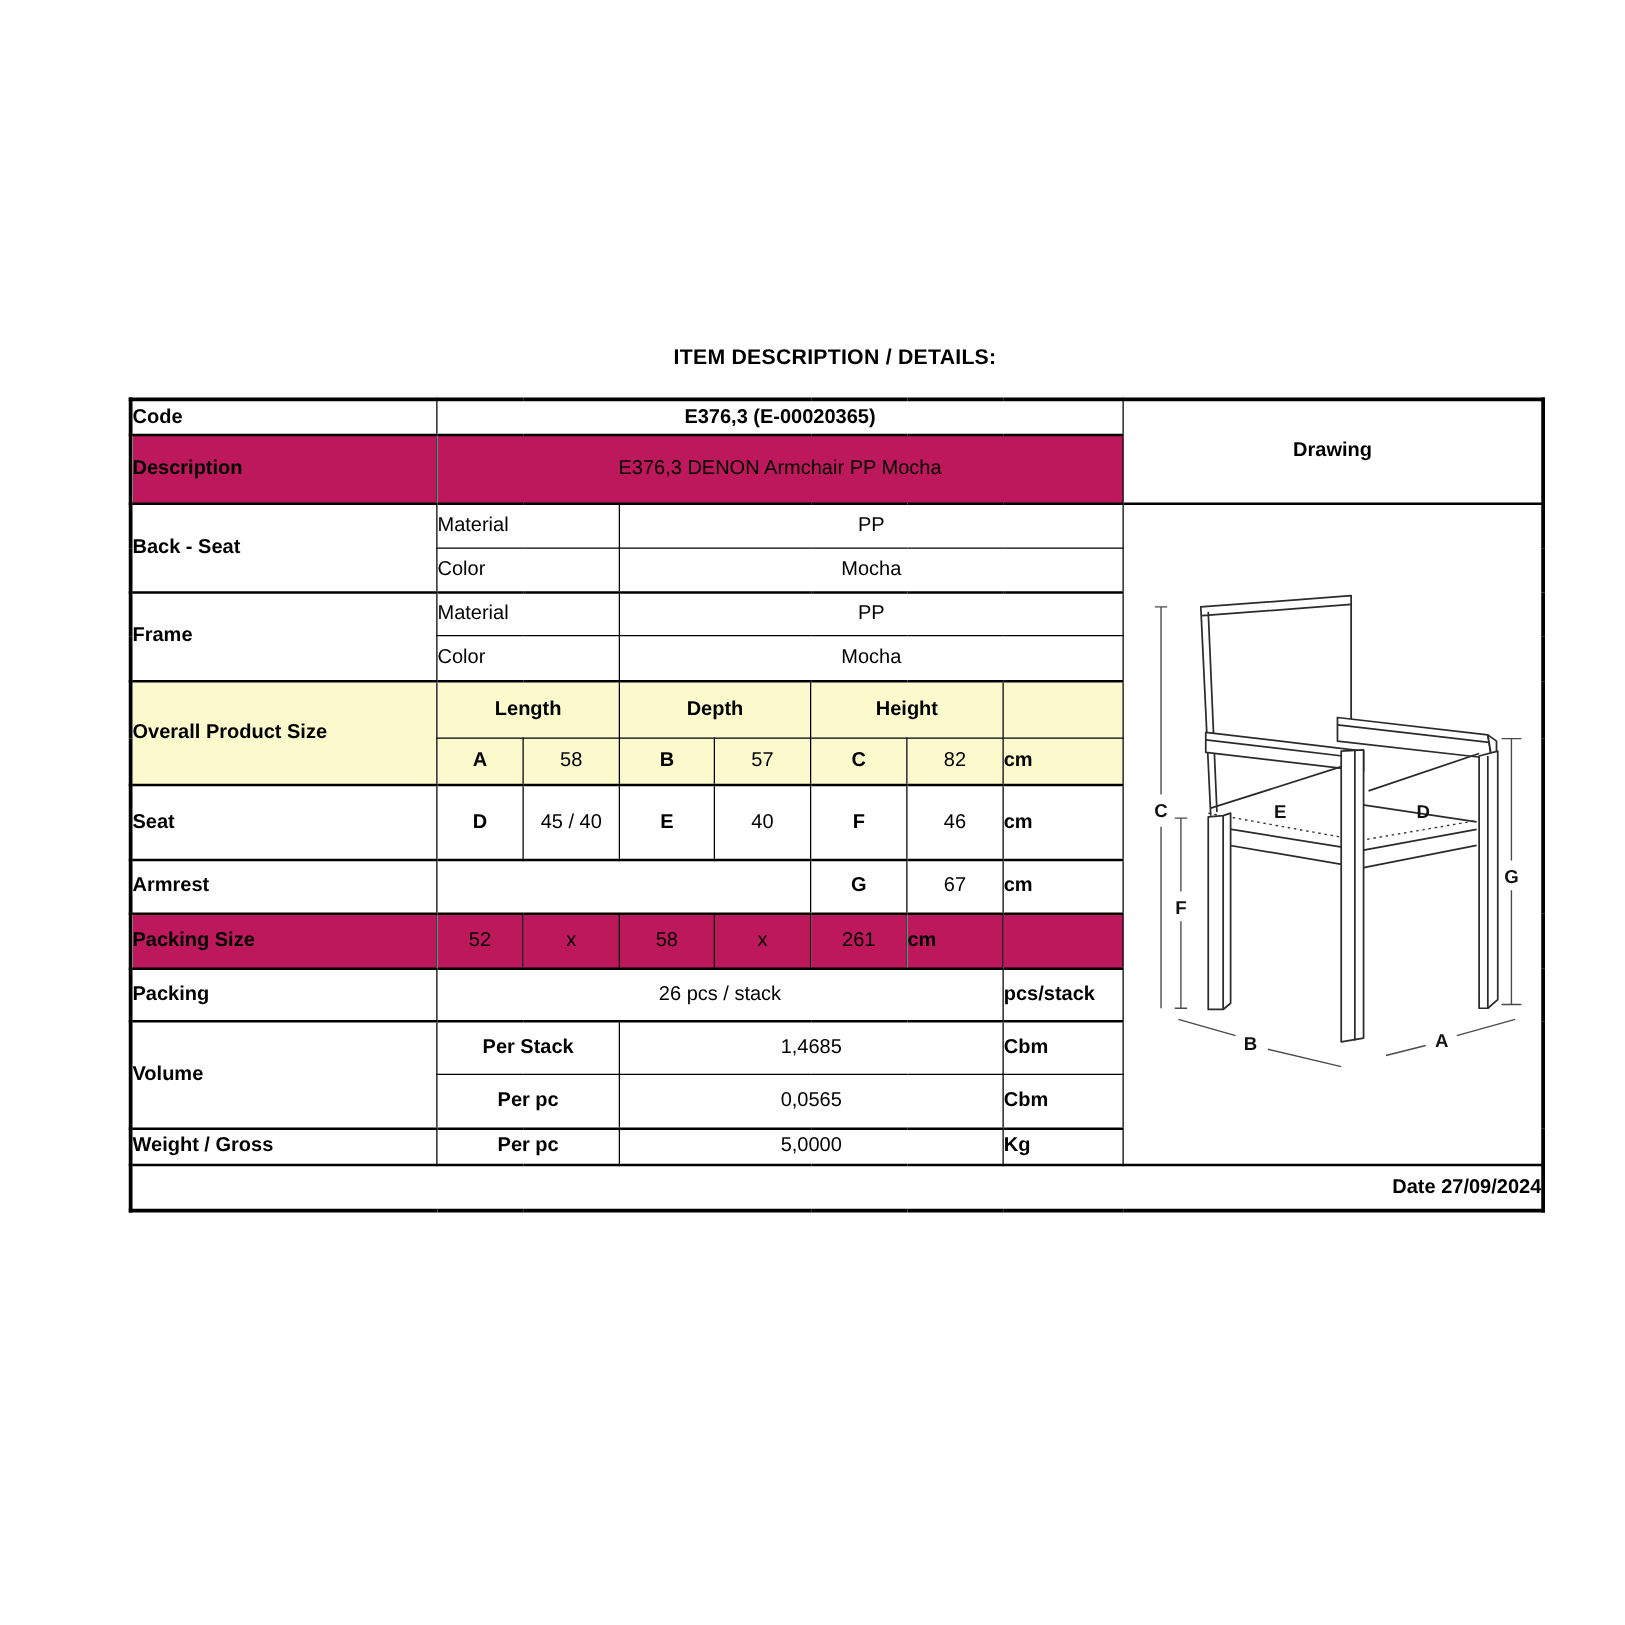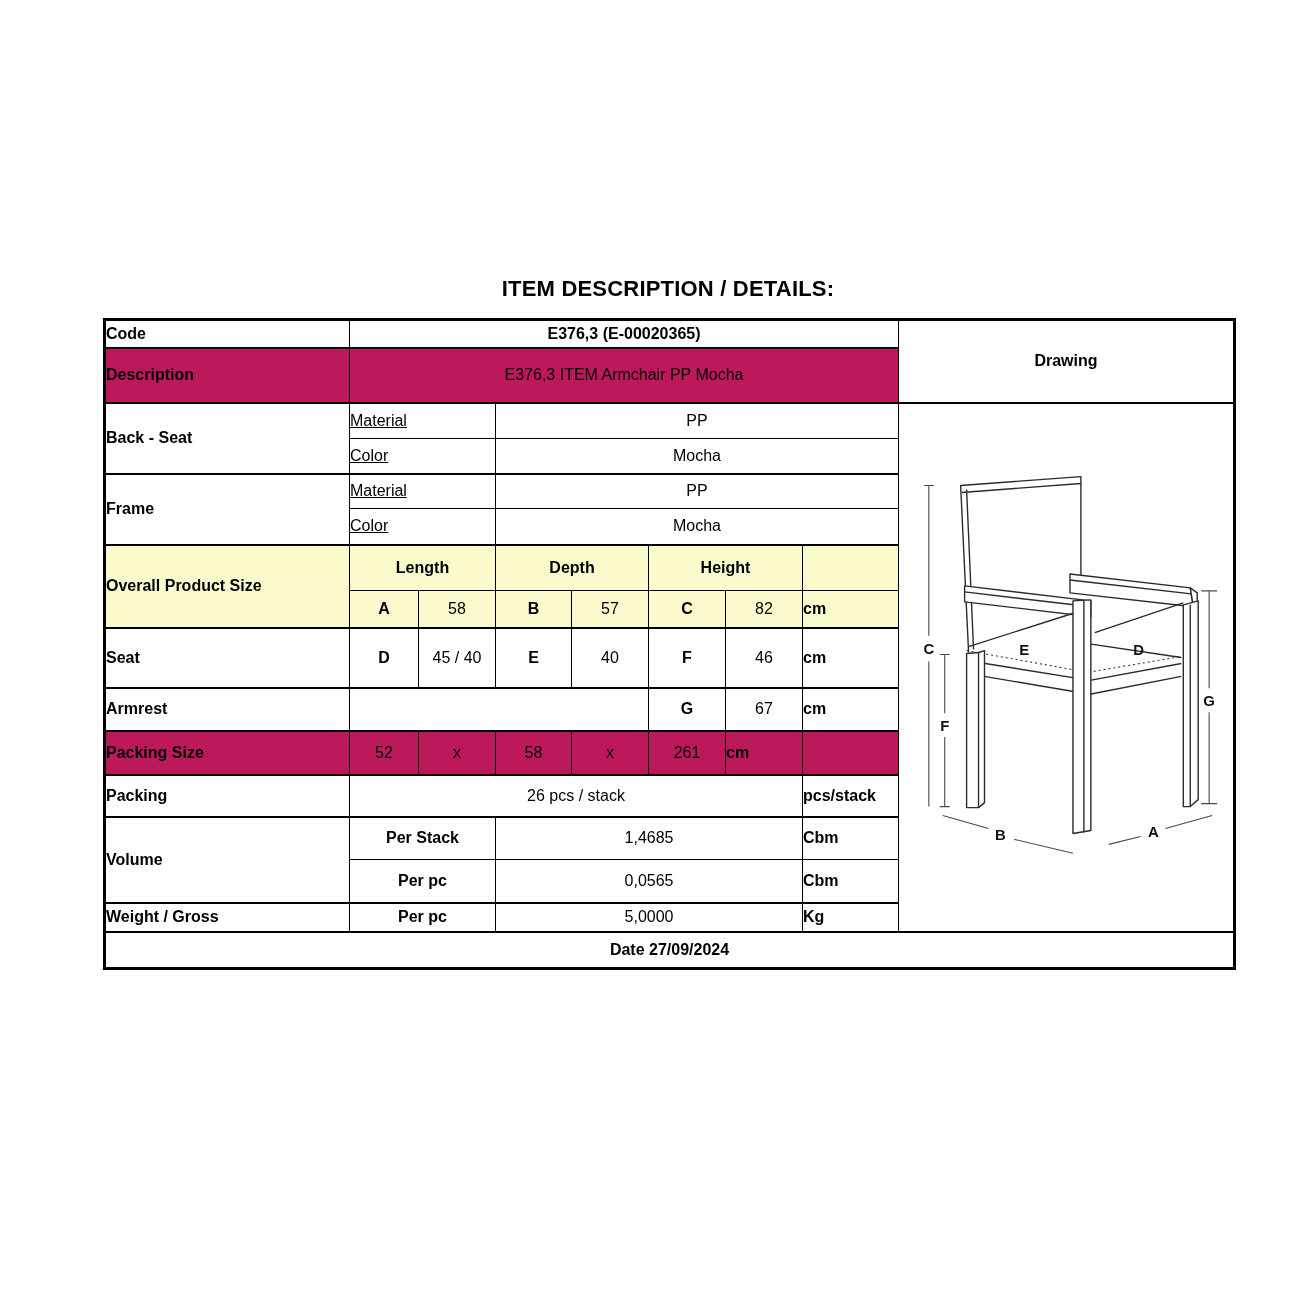--- a/index.html
+++ b/index.html
@@ -2,52 +2,52 @@
 <html><head>
 <meta charset="utf-8">
 <style>
   html,body{margin:0;padding:0;}
   body{
     width:1300px;height:1300px;position:relative;background:#fff;
     font-family:"Liberation Sans", sans-serif;color:#000;
   }
   .page-title{
     position:absolute;left:103px;top:276px;width:1130px;
-    text-align:center;font-size:22px;font-weight:bold;letter-spacing:.2px;
+    text-align:center;font-size:17px;font-weight:bold;letter-spacing:.2px;
   }
   table.spec{
     position:absolute;left:103px;top:318px;width:1130px;
     border-collapse:collapse;table-layout:fixed;
     border:3px solid #000;
   }
   table.spec td{
     border:1px solid #000;vertical-align:middle;overflow:hidden;
     font-size:16px;line-height:1.1;padding:0;
   }
   
   tr.r1{height:28px} tr.r2{height:55px} tr.r3{height:36px} tr.r4{height:35px}
   tr.r5{height:35px} tr.r6{height:36px} tr.r7{height:46px} tr.r8{height:37px}
   tr.r9{height:60px} tr.r10{height:43px} tr.r11{height:44px} tr.r12{height:42px}
   tr.r13{height:43px} tr.r14{height:43px} tr.r15{height:29px} tr.r16{height:37px}
   
   tr.major > td{border-top-width:2px;}
   
   td.lab{font-weight:bold;text-align:left;padding-left:6px;border-right-width:2px;}
   td.lab-sm{font-size:13px;}
-  td.sub{text-align:left;padding-left:6px;text-decoration:underline;}
+  td.sub{text-align:left;padding-left:6px;}
   td.val{text-align:center;}
   td.valb{text-align:center;font-weight:bold;}
   td.key{text-align:center;font-weight:bold;}
   td.unit{font-weight:bold;font-size:14px;text-align:left;padding-left:5px;}
   td.bg-gray{background:#be185d;}
   td.bg-yel{background:#fafacd;}
   td.draw{border-left-width:2px;}
   td.draw-header{font-weight:bold;font-size:17px;text-align:center;}
   td.nosep{border-left-width:0;border-right-width:0;}
-  td.date-cell{font-weight:bold;font-size:15px;text-align:center;}
+  td.date-cell{font-weight:bold;font-size:15px;text-align:right;}
   td.pack-cm{font-weight:bold;font-size:15px;text-align:left;padding-left:10px;}
   .chair-wrap{width:100%;height:522px;}
   svg.chair{display:block;width:100%;height:100%;}
   svg.chair .ln{fill:none;stroke:#2b2b2b;stroke-width:1.4;stroke-linejoin:round;}
   svg.chair .fil{fill:#fff;stroke:#2b2b2b;stroke-width:1.4;stroke-linejoin:round;}
   svg.chair .dot{fill:none;stroke:#333;stroke-width:1.1;stroke-dasharray:2,3;}
   svg.chair .dim{fill:none;stroke:#4a4a4a;stroke-width:1.1;}
   svg.chair text.dlab{font-family:"Liberation Sans",sans-serif;font-weight:bold;font-size:15px;fill:#111;text-anchor:middle;}
 </style>
 </head>
@@ -70,21 +70,21 @@
 
   <tbody>
       <tr class="r1">
     <td class="lab">Code</td>
     <td class="valb" colspan="7">E376,3 (E-00020365)</td>
     <td class="draw draw-header" rowspan="2">Drawing</td>
   </tr>
 
   <tr class="r2 major">
     <td class="lab bg-gray">Description</td>
-    <td class="val bg-gray" colspan="7">E376,3 ITEM Armchair PP Mocha</td>
+    <td class="val bg-gray" colspan="7">E376,3 DENON Armchair PP Mocha</td>
   </tr>
 
   <tr class="r3 major">
     <td class="lab" rowspan="2">Back - Seat</td>
     <td class="sub" colspan="2">Material</td>
     <td class="val" colspan="5">PP</td>
     <td class="draw" rowspan="13">
       <div class="chair-wrap">
         <svg class="chair" viewBox="0 0 336 522" preserveAspectRatio="xMidYMin meet">
 

